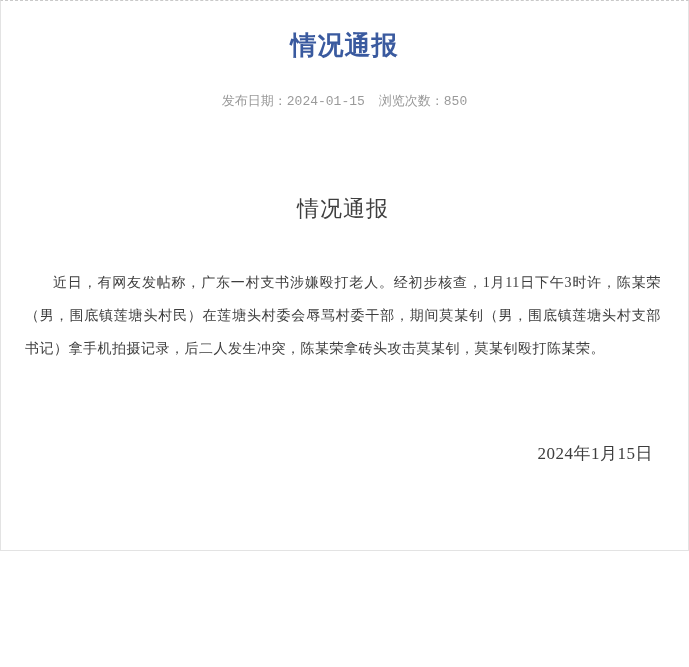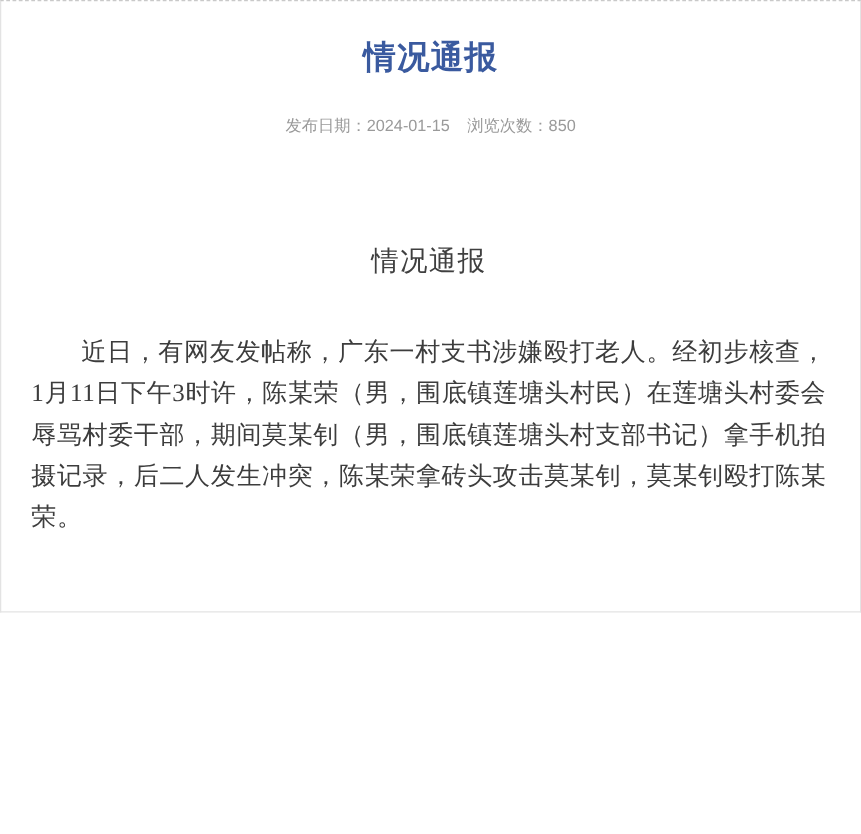--- a/index.html
+++ b/index.html
@@ -9,21 +9,21 @@
     --border-solid:#e3e3e3;
     --border-dash:#c9c9c9;
   }
   *{margin:0;padding:0;box-sizing:border-box;}
   html,body{background:#ffffff;}
   body{
     width:689px;height:667px;
     font-family:"Liberation Sans","DejaVu Sans",sans-serif;
   }
   .page{
-    width:689px;height:490px;
+    width:689px;height:551px;
     background:#ffffff;
     border-top:1px dashed var(--border-dash);
     border-left:1px solid var(--border-solid);
     border-right:1px solid var(--border-solid);
     border-bottom:1px solid var(--border-solid);
     overflow:hidden;
   }
   .page-title{
     margin-top:27px;
     text-align:center;
@@ -31,40 +31,40 @@
     font-weight:bold;
     letter-spacing:1px;
     color:var(--title-blue);
     font-family:"Liberation Sans","DejaVu Sans",sans-serif;
   }
   .meta-row{
     margin-top:29px;
     text-align:center;
     font-size:13px;
     color:var(--meta-gray);
-    font-family:Liberation Sans, sans-serif;
+    font-family:Liberation Mono, monospace;
   }
   .meta-item{white-space:nowrap;}
   .meta-gap{display:inline-block;width:14px;}
   .article{
     padding:0 27px 0 24px;
   }
   .article-title{
     margin-top:84px;
     text-align:center;
     font-size:22px;
     font-weight:400;
     color:#3f3f3f;
     letter-spacing:1px;
   }
   .article-body{
     margin-top:42px;
   }
   .article-body p{
-    font-size:20px;
+    font-size:14px;
     line-height:33px;
     color:var(--body-text);
     text-align:justify;
     text-indent:2em;
     
     font-family:"Liberation Serif",sans-serif;
     letter-spacing:0.5px;
   }
   .signature-block{
     margin-top:74px;

